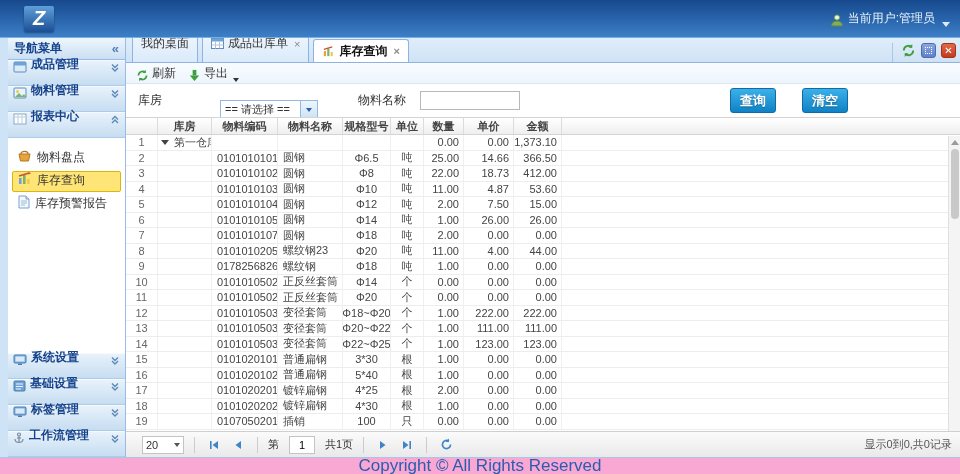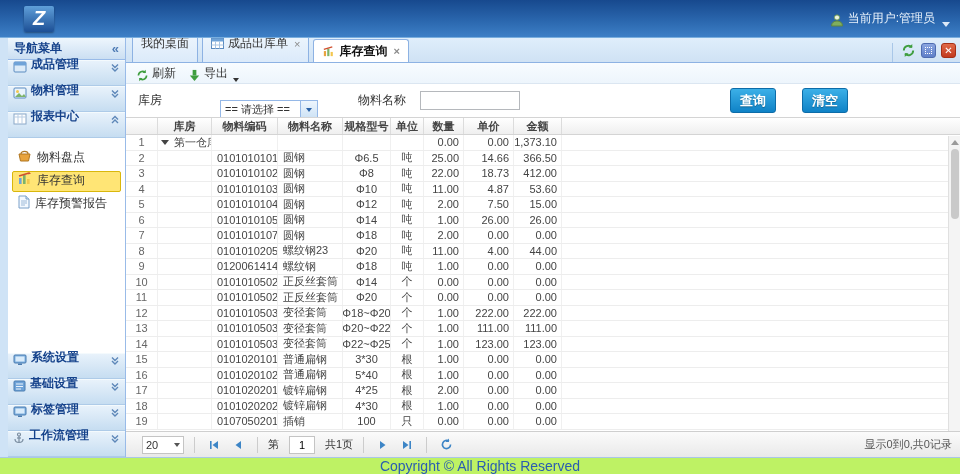--- a/index.html
+++ b/index.html
@@ -82,21 +82,21 @@
   
   .pager { height:26px; flex:0 0 26px; background:linear-gradient(180deg,#fbfbfb,#e9e9e9); border-top:1px solid #cfcfcf; display:flex; align-items:center; padding:0 8px; gap:6px; font-size:11px; color:#333; }
   .psize { width:42px; height:18px; border:1px solid #c4c4c4; background:#fff; display:flex; align-items:center; padding:0 3px; gap:6px; cursor:pointer;margin-left:8px; }
   .psize i { width:0; height:0; border-left:3px solid transparent; border-right:3px solid transparent; border-top:4px solid #555; margin-left:auto; }
   .psep { width:1px; height:16px; background:#ccc; margin:0 4px; }
   .pbtn { width:18px; height:18px; display:flex; align-items:center; justify-content:center; cursor:pointer; }
   .pinput { width:26px; height:18px; border:1px solid #c4c4c4; text-align:center; font-size:11px; outline:none; margin:0 4px; }
   .pstatus { margin-left:auto; color:#555; }
 
   
-  .footer { height:17px; flex:0 0 17px; background:#bef264; border-top:1px solid #a9c6e6; display:flex; align-items:center; justify-content:center; color:#2a5db0; font-size:14px; }
+  .footer { height:17px; flex:0 0 17px; background:#f9a8d4; border-top:1px solid #a9c6e6; display:flex; align-items:center; justify-content:center; color:#2a5db0; font-size:17px; }
 </style>
 </head>
 <body>
 
 <div class="app">
 
   <div class="hdr">
     <div class="logo">Z</div>
     <div class="hdr-right">
       <svg width="14" height="14" viewBox="0 0 14 14">
@@ -417,21 +417,21 @@
               <div class="cell c-spec">Φ20</div>
               <div class="cell c-unit">吨</div>
               <div class="cell c-qty">11.00</div>
               <div class="cell c-price">4.00</div>
               <div class="cell c-amt">44.00</div>
               <div class="cell c-fill"></div>
             </div>
             <div class="grid-row">
               <div class="cell c-num">9</div>
               <div class="cell c-wh"></div>
-              <div class="cell c-code">0120061414</div>
+              <div class="cell c-code">0178256826</div>
               <div class="cell c-name">螺纹钢</div>
               <div class="cell c-spec">Φ18</div>
               <div class="cell c-unit">吨</div>
               <div class="cell c-qty">1.00</div>
               <div class="cell c-price">0.00</div>
               <div class="cell c-amt">0.00</div>
               <div class="cell c-fill"></div>
             </div>
             <div class="grid-row">
               <div class="cell c-num">10</div>

